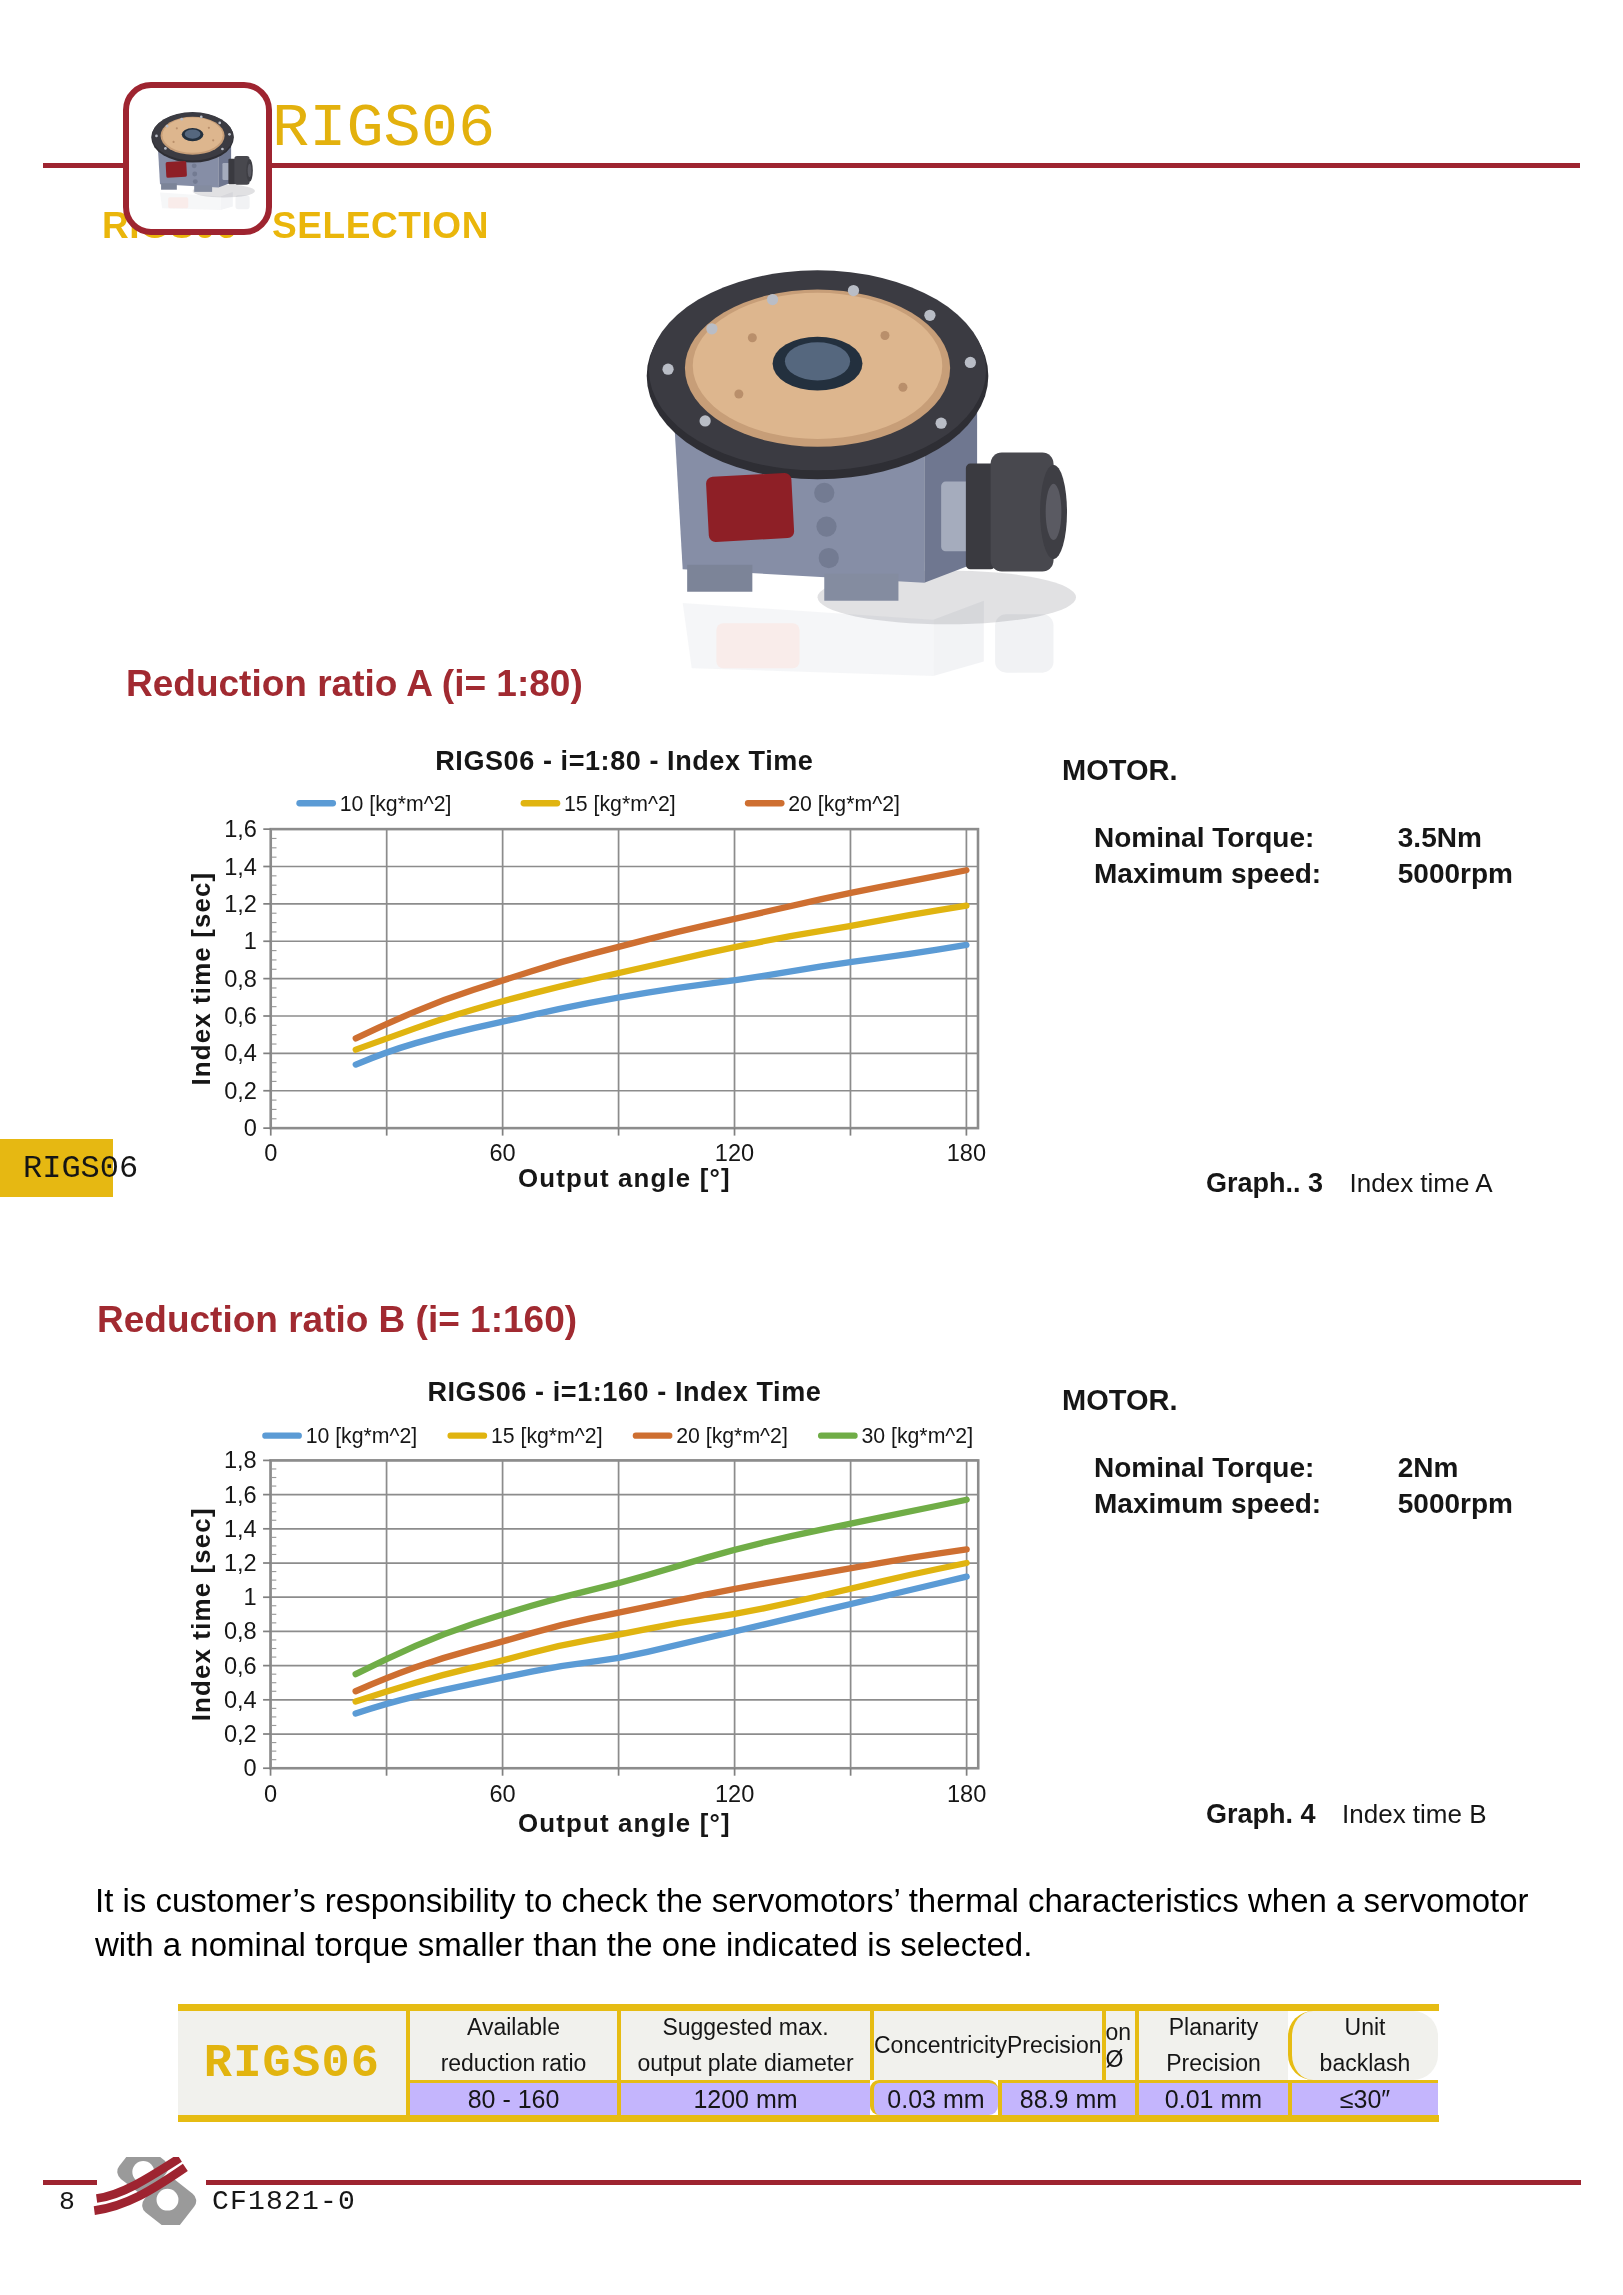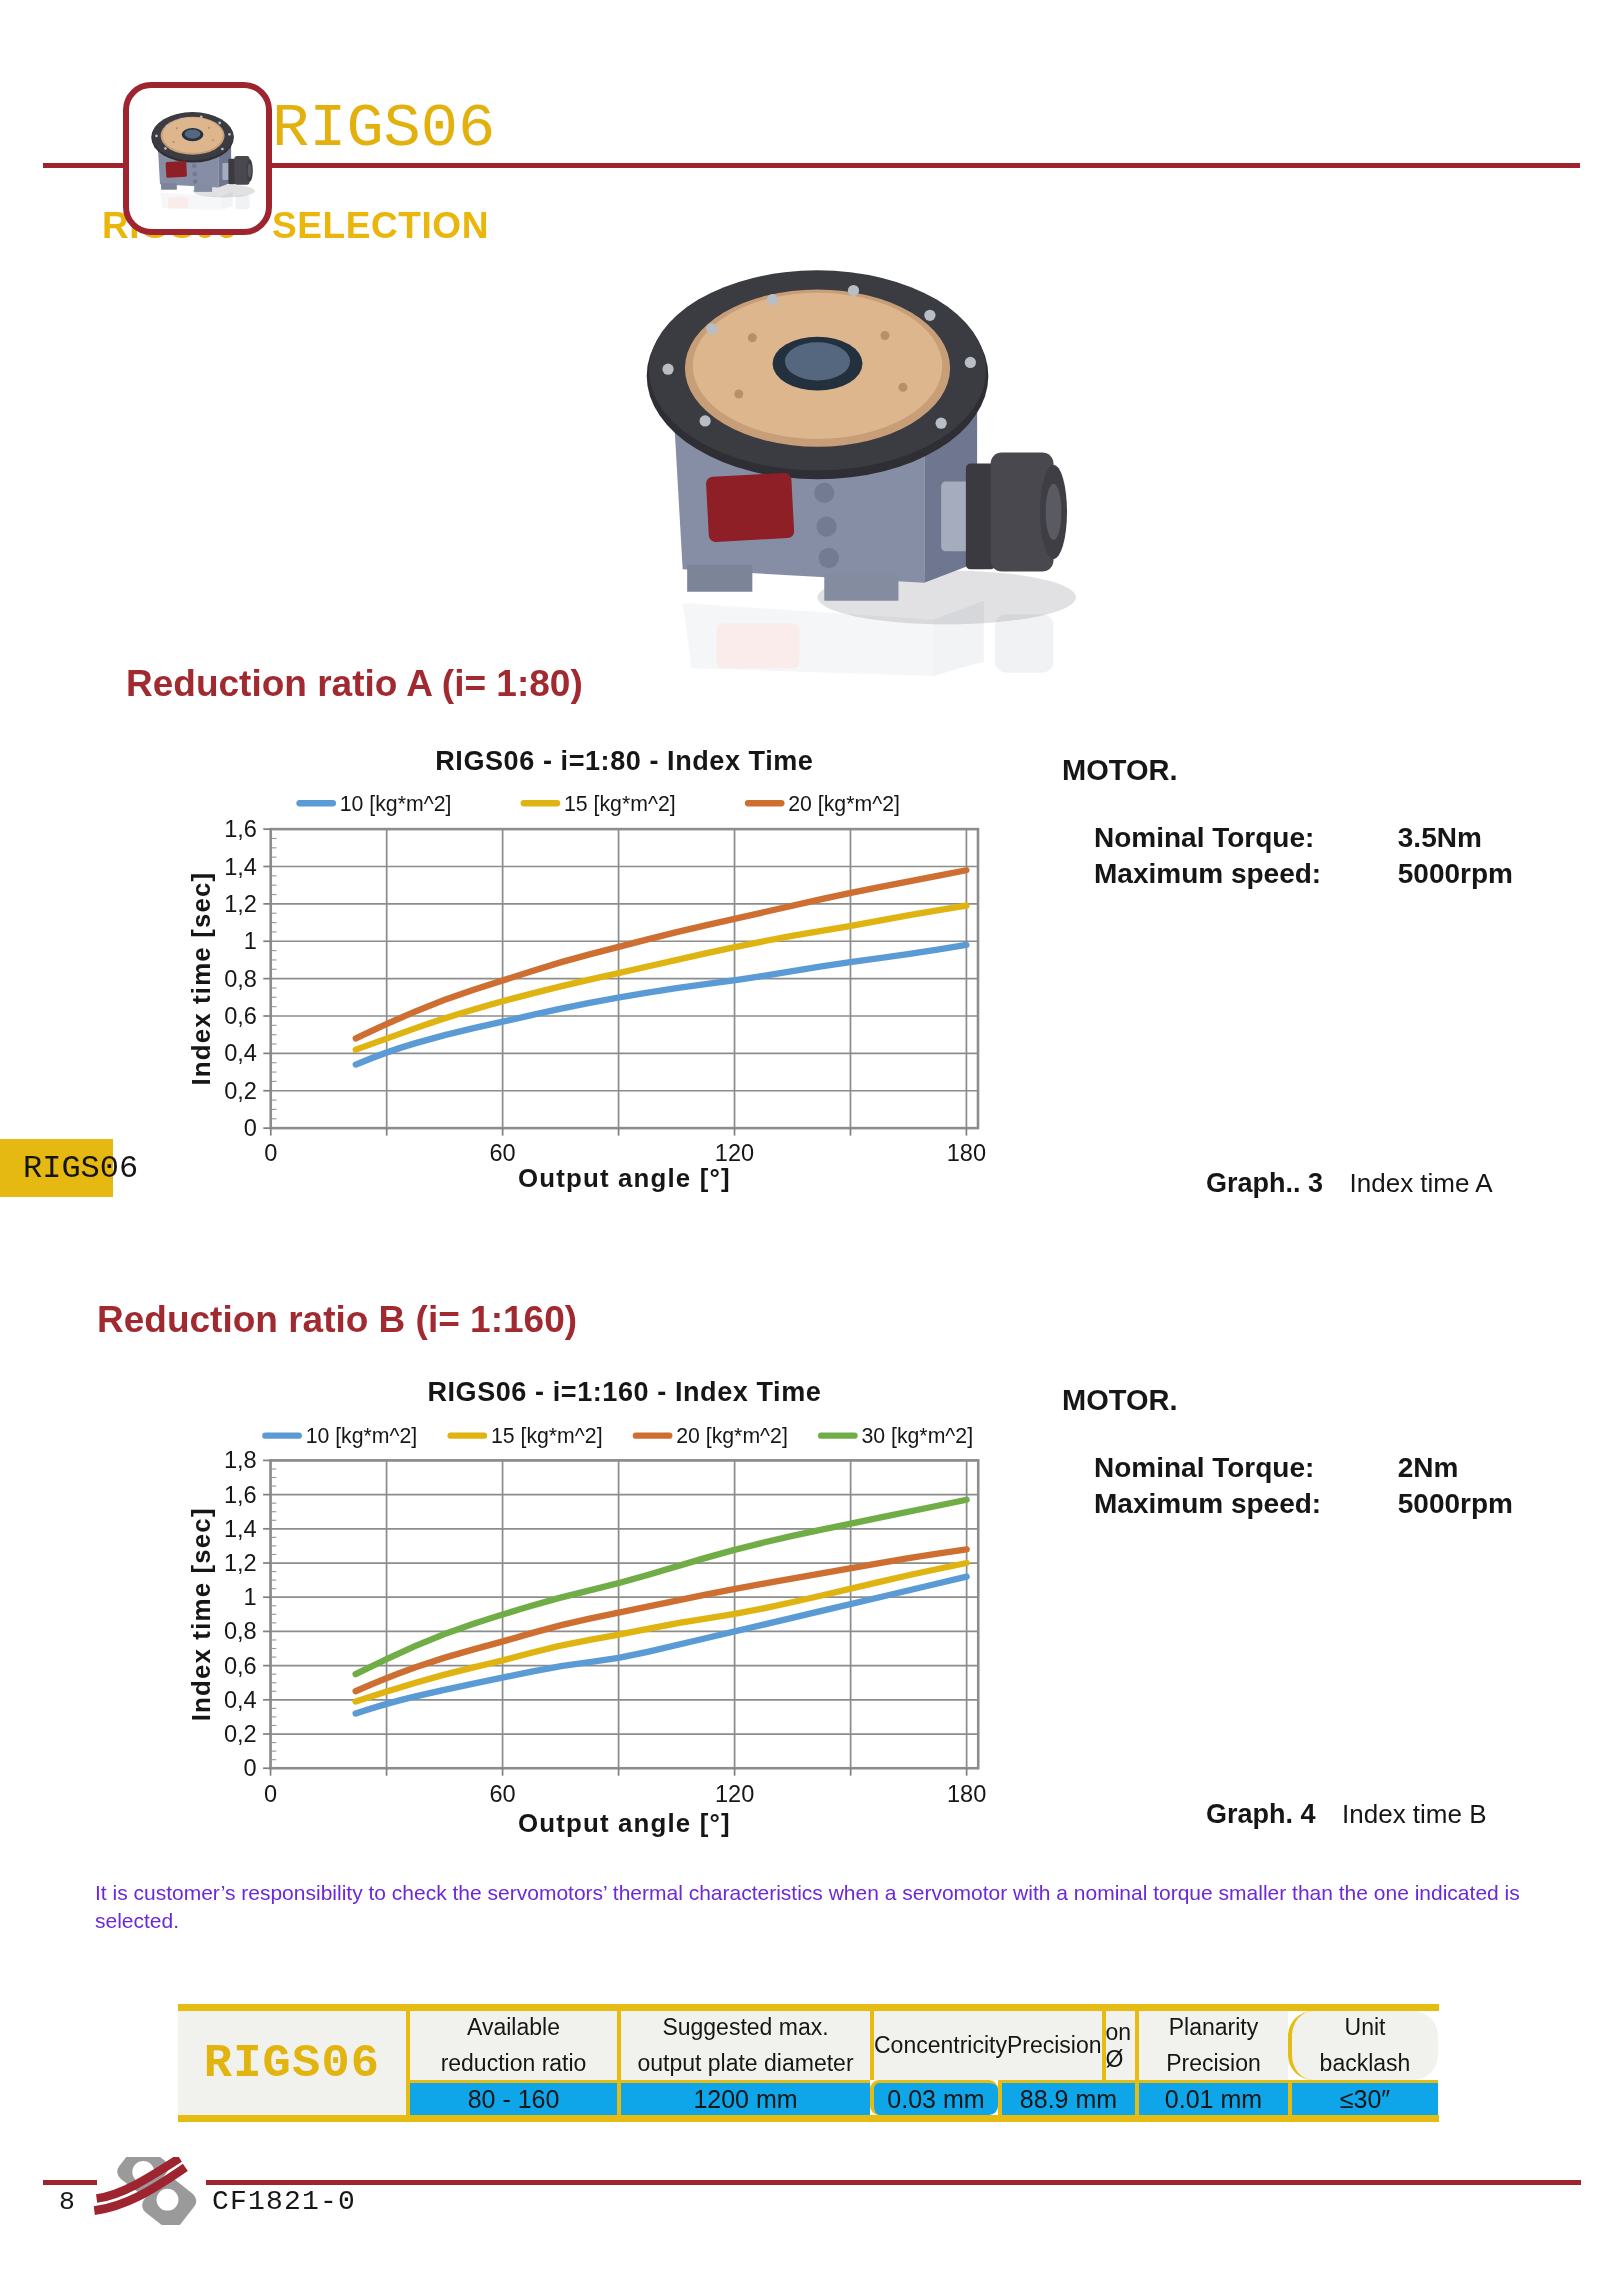--- a/index.html
+++ b/index.html
@@ -42,40 +42,40 @@
   .cap-a{left:1206px;top:1168px;} .cap-b{left:1206px;top:1799px;}
   .caption .cb{font-size:27px;font-weight:bold;}
   .caption .ct{font-size:26px;margin-left:26.5px;}
 
   
   .side-tab{left:0;top:1139px;width:113px;height:58px;background:#E6B812;color:#151515;
             font-family:"Liberation Mono","DejaVu Sans Mono",monospace;font-size:32px;
             display:flex;align-items:center;padding-left:23px;box-sizing:border-box;}
 
   
-  .note{left:95px;top:1879px;width:1448px;font-size:21px;line-height:1.32;color:#6d28d9;}
+  .note{left:95px;top:1879px;width:1448px;font-size:33px;line-height:1.32;color:#000000;}
 
   
   .spec-table{left:178px;top:2004px;width:1261px;border-top:7.5px solid #E6BC13;
             border-bottom:7px solid #E6BC13;display:grid;
             grid-template-columns:228px 211px 253px 128px 137px 153px 150px;
             grid-template-rows:69px 35px;}
   .spec-table>div{box-sizing:border-box;}
   .st-product{grid-row:1/3;grid-column:1;background:#F1F1ED;display:flex;align-items:center;
             justify-content:center;font-family:"Liberation Mono","DejaVu Sans Mono",monospace;
             font-weight:bold;font-size:47px;color:#E2B40F;letter-spacing:1.2px;}
   .st-h{background:#F1F1ED;border-left:4px solid #E6BC13;display:flex;flex-direction:column;
             justify-content:center;text-align:center;font-size:23px;line-height:1.55;}
   .st-conc{background:#F1F1ED;border-left:4px solid #E6BC13;grid-column:4/6;display:flex;
             flex-direction:row;font-size:23px;}
   .st-conc-top{flex:1;display:flex;align-items:center;justify-content:center;}
   .st-conc-sub{flex:1;display:flex;}
   .st-conc-sub>div{flex:1;display:flex;align-items:center;justify-content:center;}
   .st-conc-sub .sub-r{border-left:4px solid #E6BC13;}
-  .st-v{background:#0ea5e9;border-left:4px solid #E6BC13;border-top:3.5px solid #E6BC13;
+  .st-v{background:#c4b5fd;border-left:4px solid #E6BC13;border-top:3.5px solid #E6BC13;
             display:flex;align-items:center;justify-content:center;font-size:25px;}
 
   
   .footer-rule-l{left:43px;top:2180px;width:54px;height:5.2px;background:#9E2430;}
   .footer-rule-r{left:206px;top:2180px;width:1375px;height:5.2px;background:#9E2430;}
   .page-number{left:59px;top:2187px;font-family:"Liberation Mono","DejaVu Sans Mono",monospace;
             font-size:26.5px;}
   .doc-code{left:212px;top:2186px;font-family:"Liberation Mono","DejaVu Sans Mono",monospace;
             font-size:28px;letter-spacing:1.2px;}
   .footer-logo{left:92px;top:2157px;z-index:2;}

